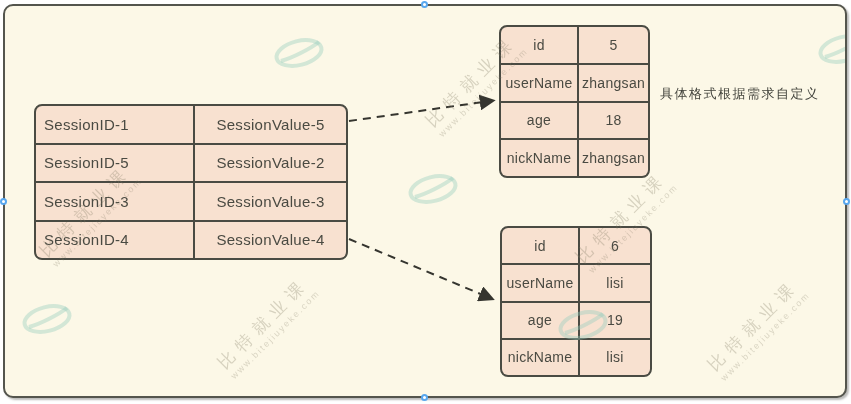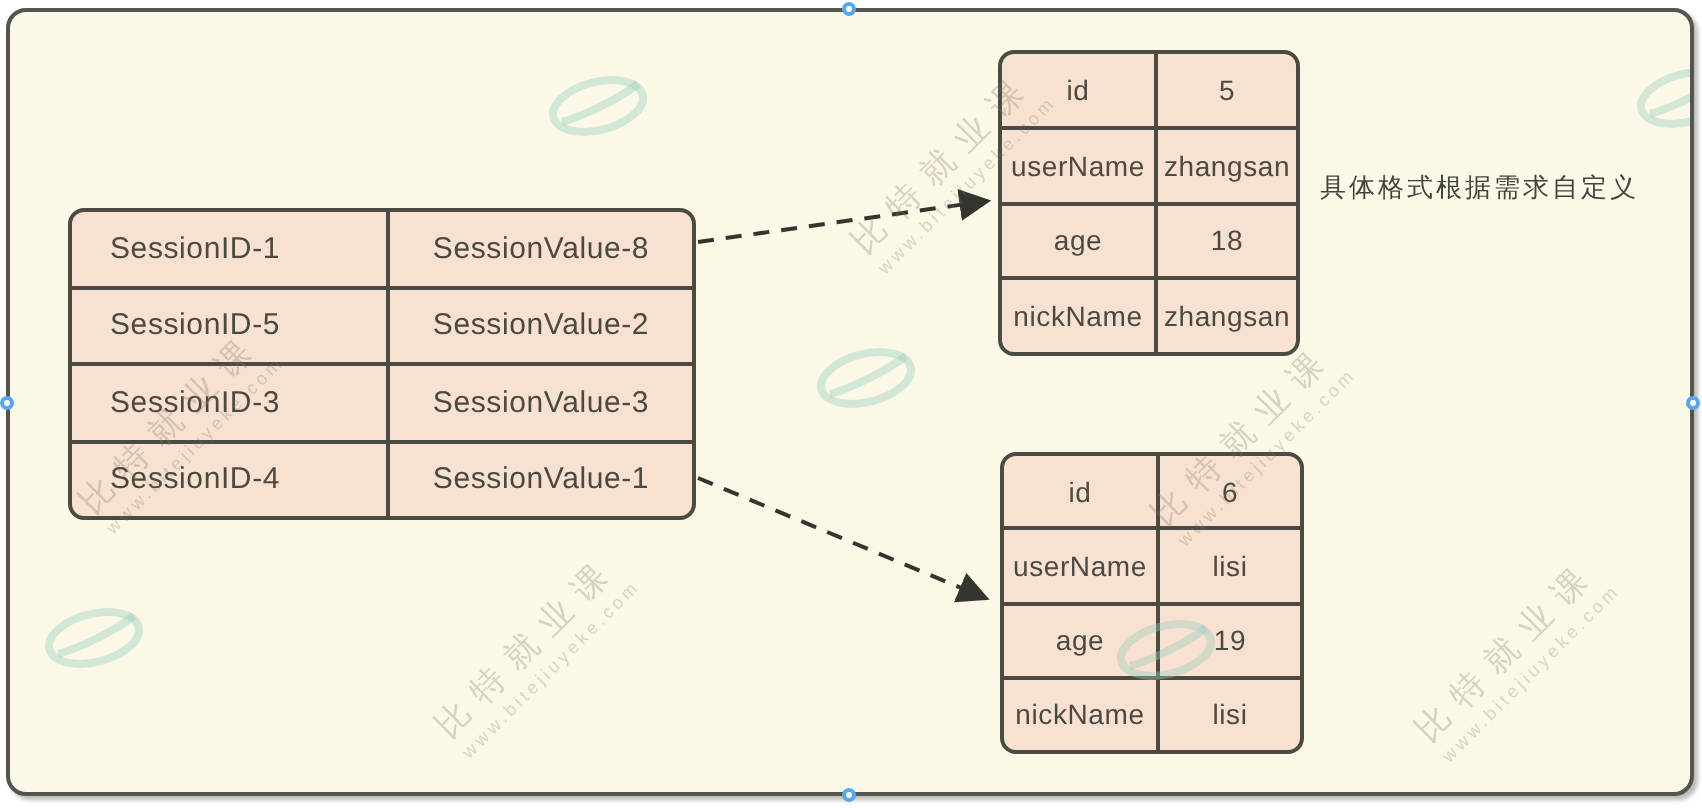--- a/index.html
+++ b/index.html
@@ -50,21 +50,21 @@
     overflow: hidden;
   }
   #session-table {
     left: 29px; top: 98px;
     width: 314px; height: 156px;
     grid-template-columns: 157px 1fr;
     grid-template-rows: repeat(4, 1fr);
   }
   #session-table .cell.key {
     justify-content: flex-start;
-    padding-left: 19px;
+    padding-left: 8px;
   }
   .record-table {
     grid-template-columns: 76px 1fr;
     grid-template-rows: repeat(4, 1fr);
   }
   .record-table .cell { font-size: 14px; }
   #record-table-1 { left: 494px; top: 19px;  width: 151px; height: 153px; }
   #record-table-2 { left: 495px; top: 220px; width: 152px; height: 151px; }
 
   
@@ -203,39 +203,39 @@
         <span class="wm-brand">比特就业课</span>
         <span class="wm-url">www.bitejiuyeke.com</span>
       </div>
     </div>
 
     <div class="dtable" id="session-table">
       <div class="cell key">
           <span>SessionID-1</span>
         </div>
       <div class="cell">
-          <span>SessionValue-8</span>
+          <span>SessionValue-5</span>
         </div>
       <div class="cell key">
           <span>SessionID-5</span>
         </div>
       <div class="cell">
           <span>SessionValue-2</span>
         </div>
       <div class="cell key">
           <span>SessionID-3</span>
         </div>
       <div class="cell">
           <span>SessionValue-3</span>
         </div>
       <div class="cell key">
           <span>SessionID-4</span>
         </div>
       <div class="cell">
-          <span>SessionValue-1</span>
+          <span>SessionValue-4</span>
         </div>
     </div>
 
     <div class="dtable record-table" id="record-table-1">
       <div class="cell">
           <span>id</span>
         </div>
       <div class="cell">
           <span>5</span>
         </div>

